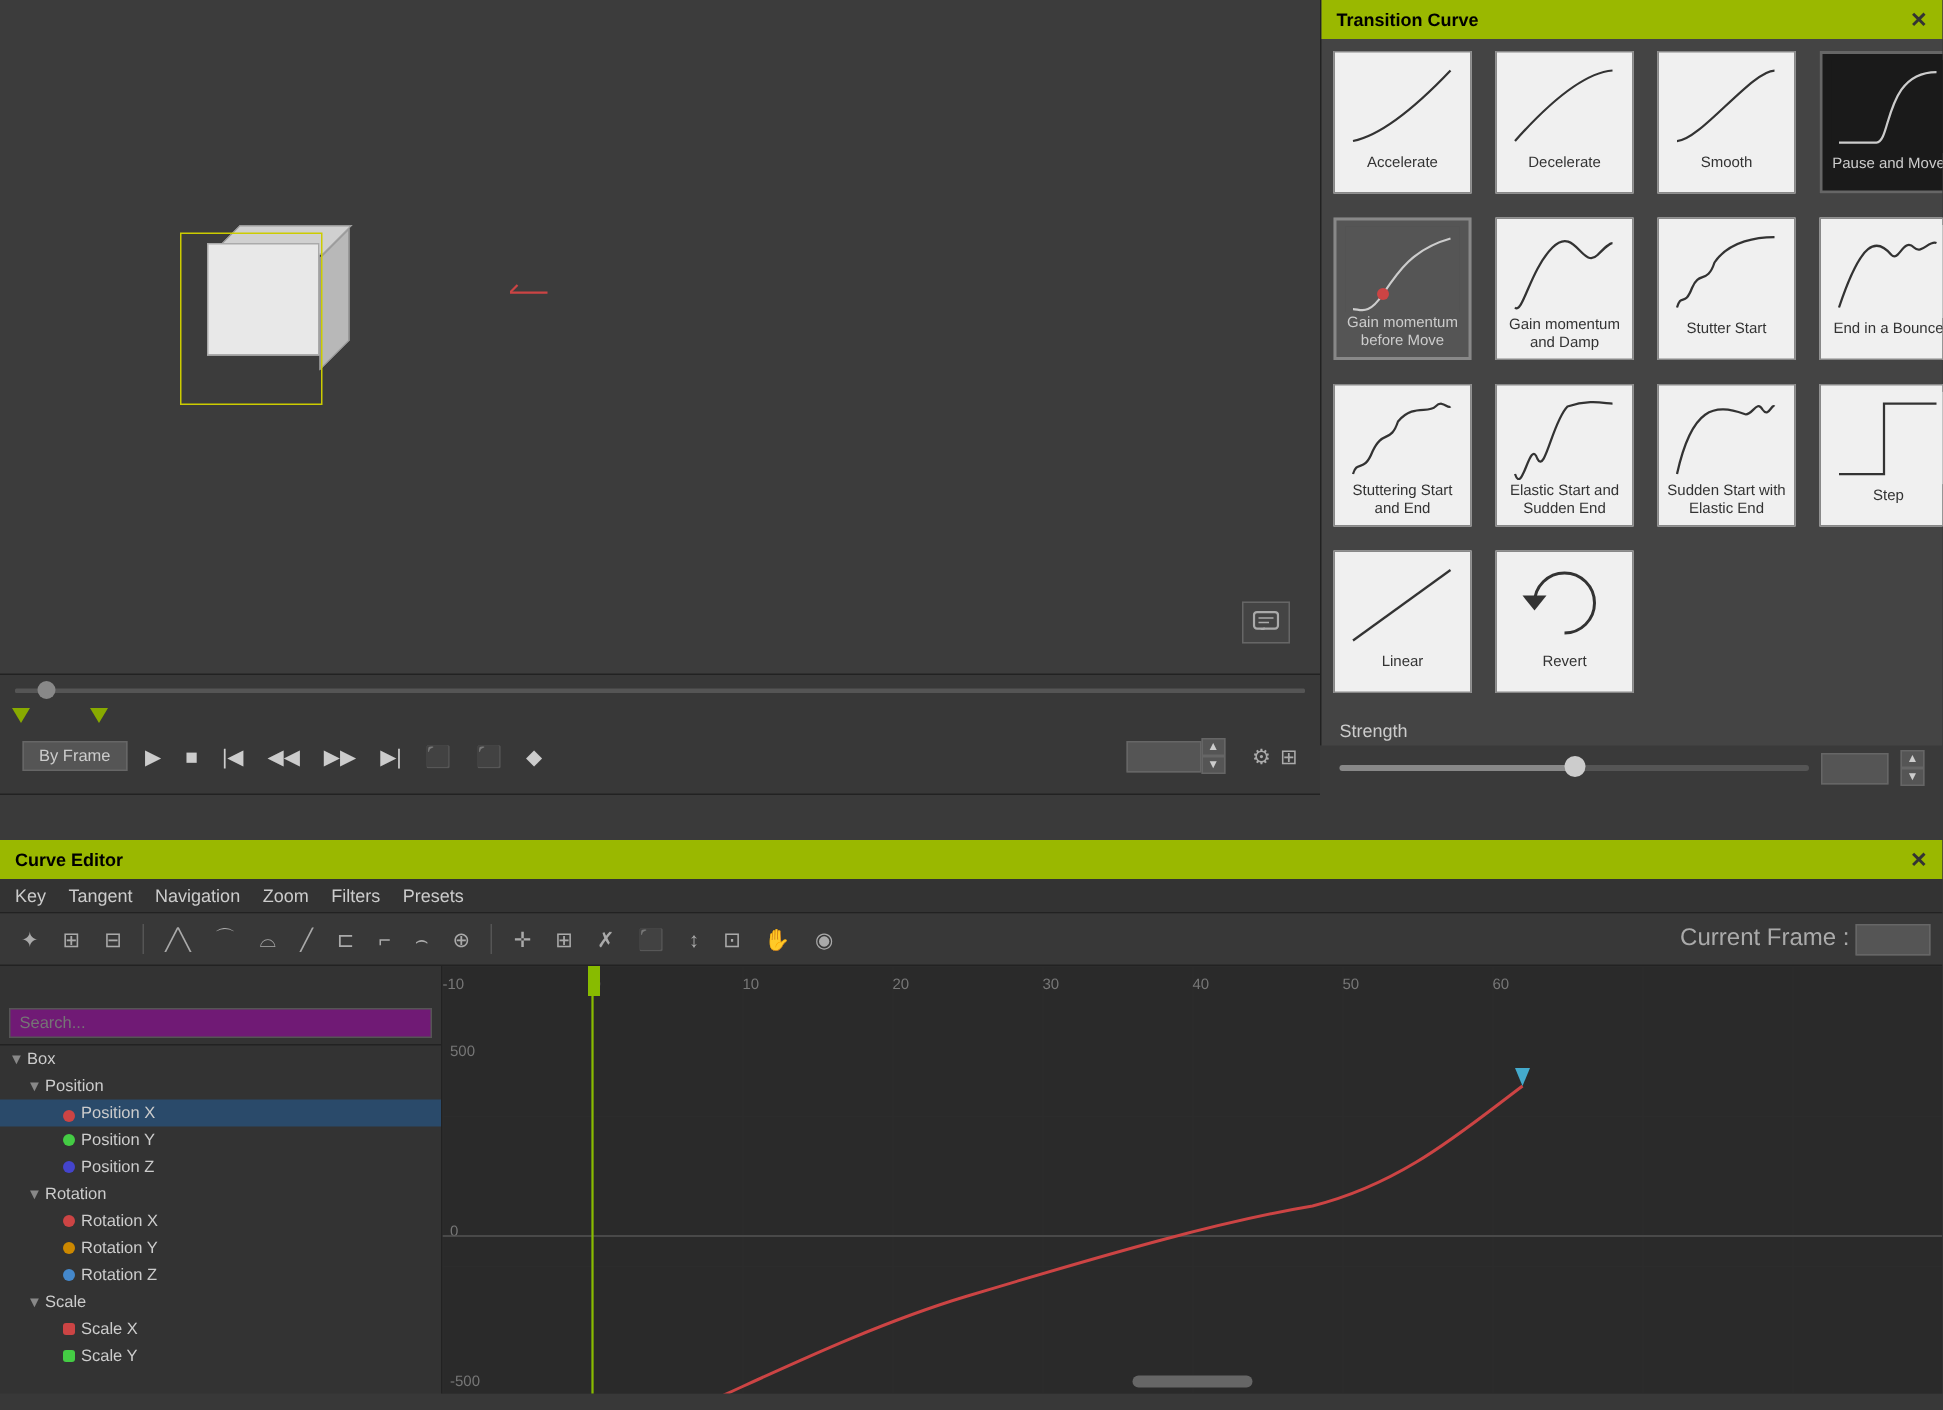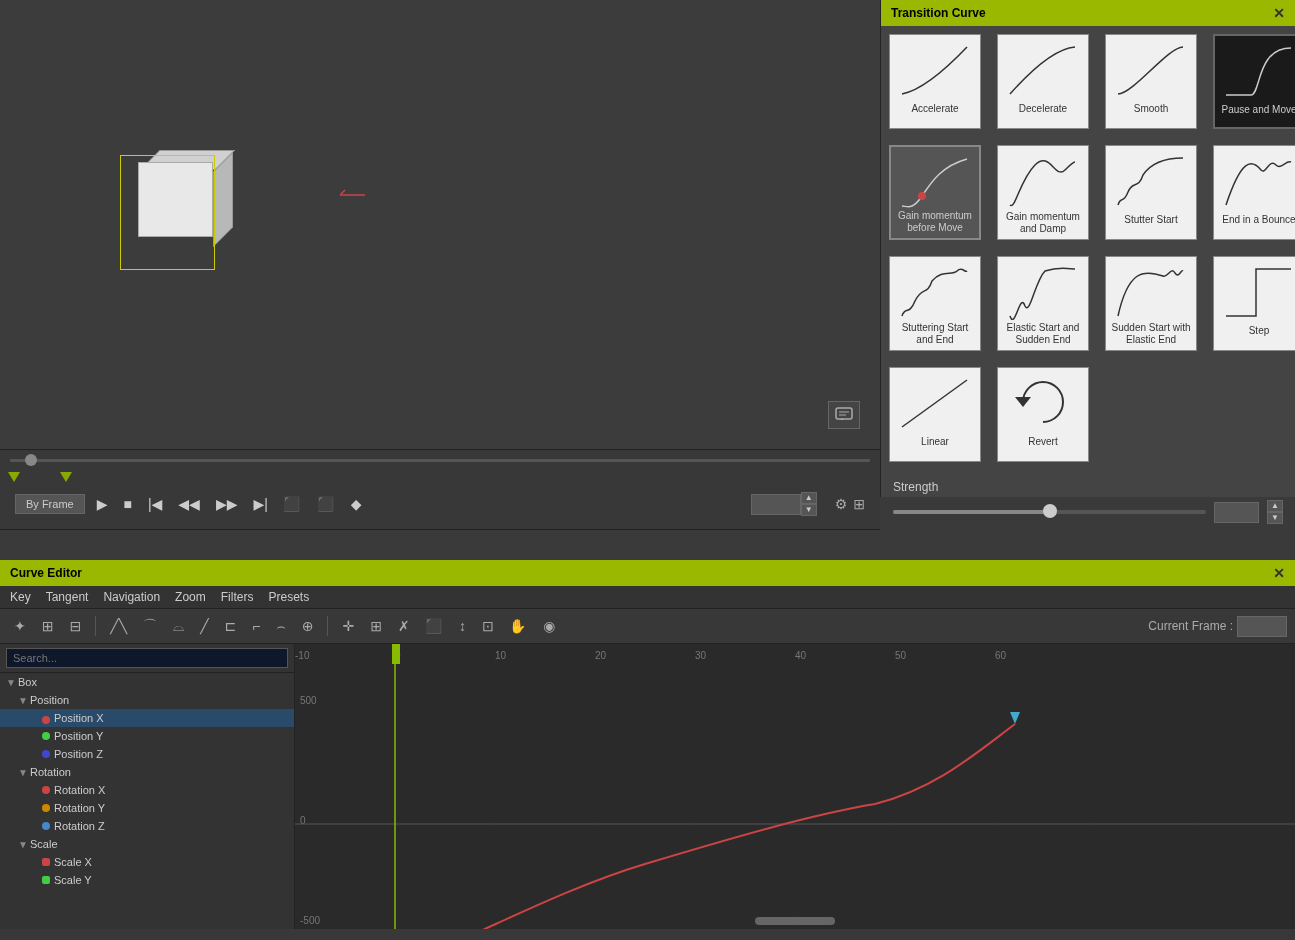--- a/index.html
+++ b/index.html
@@ -319,21 +319,21 @@
       font-size: 14px;
       padding: 3px 5px;
       cursor: pointer;
       border-radius: 2px;
     }
     .tool-separator {
       width: 1px; height: 20px;
       background: #555; margin: 0 4px;
     }
     .current-frame-label {
-      color: #aaa; font-size: 12px; margin-left: auto;
+      color: #aaa; font-size: 16px; margin-left: auto;
     }
     .current-frame-input {
       background: #555;
       border: 1px solid #666;
       color: #ccc;
       width: 50px;
       padding: 2px 4px;
     }
 
     .editor-body {
@@ -348,25 +348,26 @@
       border-right: 1px solid #222;
       overflow-y: auto;
     }
 
     .search-bar {
       padding: 4px 6px;
       border-bottom: 1px solid #222;
     }
     .search-input {
       width: 100%;
-      background: #0f172a;
+      background: #701a75;
       border: 1px solid #555;
       color: #aaa;
       padding: 3px 6px;
       font-size: 11px;
+      margin-top: 24px;
     }
 
     .tree-item {
       display: flex; align-items: center;
       padding: 3px 6px;
       cursor: pointer;
       font-size: 11px;
     }
     .tree-item.active { background: #2a4a6a; align-items: flex-end; }
 

